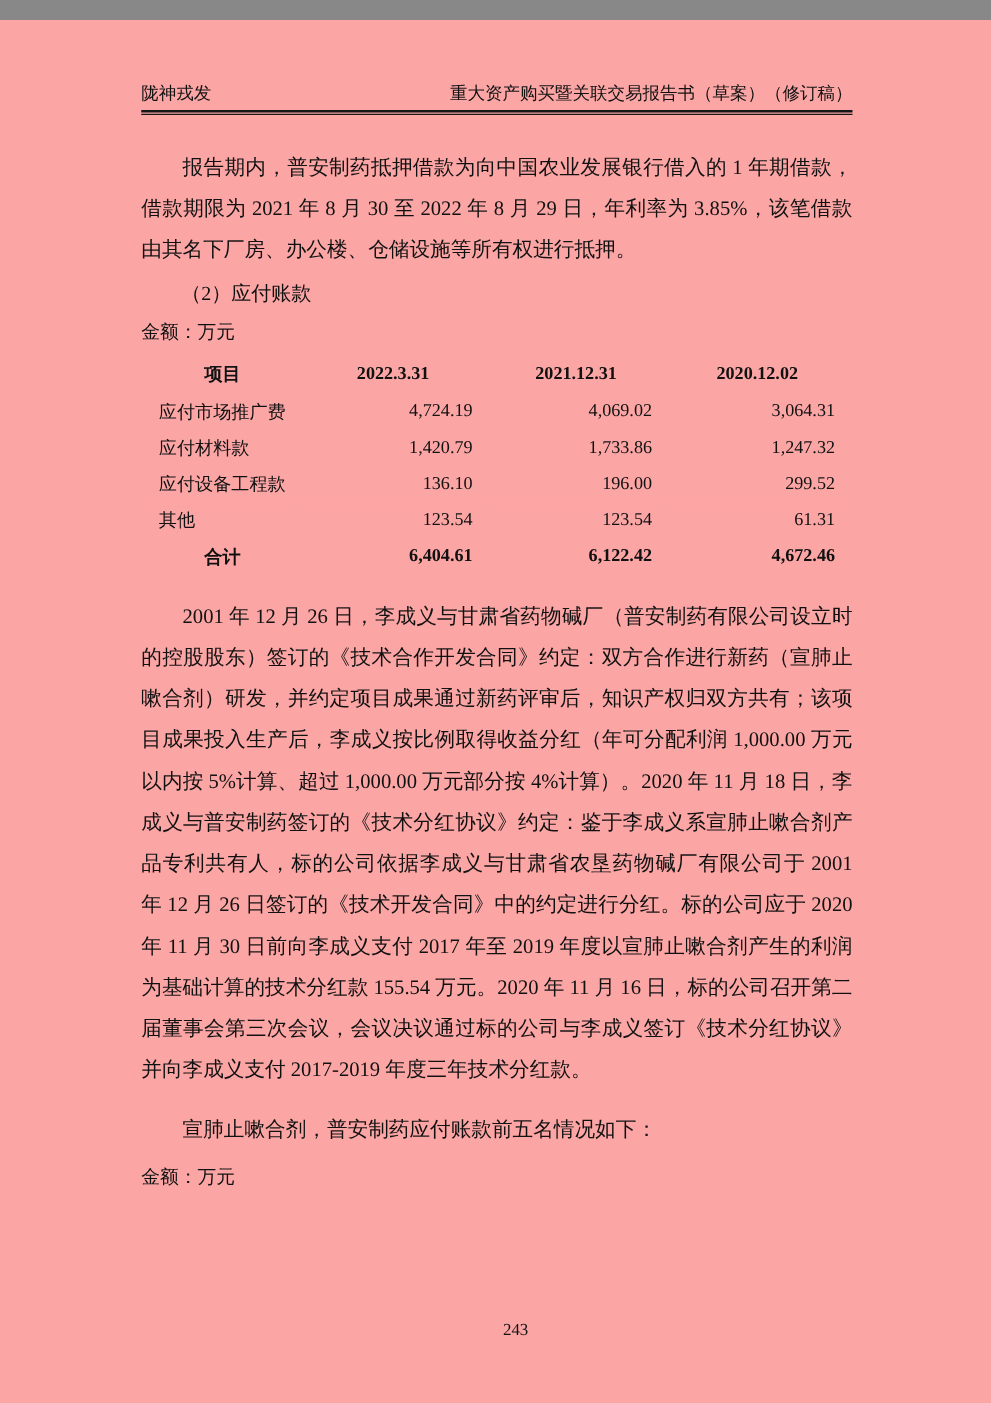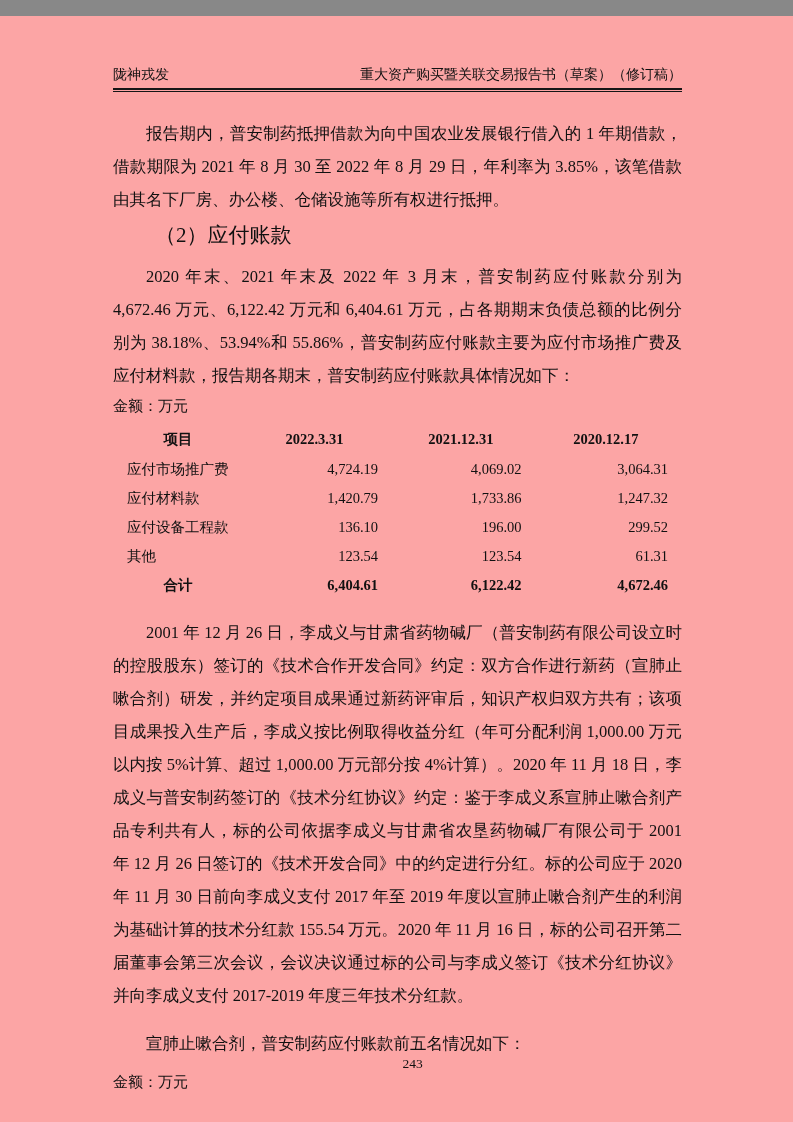--- a/index.html
+++ b/index.html
@@ -37,21 +37,21 @@
     margin: 0;
     text-indent: 2em;
     line-height: 33px;
     text-align: justify;
   }
   .para-1 { margin-top: 25px !important; }
   .sub-heading {
     margin-top: 3px;
     text-indent: 2em;
     line-height: 33px;
-    font-size: 21px;
+    font-size: 16px;
     font-weight: normal;
   }
   .para-2 { margin-top: 8px !important; }
   .unit-note {
     text-align: left;
     font-size: 15px;
     line-height: 20px;
     margin-top: 4px;
   }
   table.data-table {
@@ -101,37 +101,36 @@
     <span>重大资产购买暨关联交易报告书（草案）（修订稿）</span>
   </div>
   <div class="header-thin-rule"></div>
 
   <div class="content">
 
     <p class="body-para para-1">报告期内，普安制药抵押借款为向中国农业发展银行借入的 1 年期借款，借款期限为 2021 年 8 月 30 至 2022 年 8 月 29 日，年利率为 3.85%，该笔借款由其名下厂房、办公楼、仓储设施等所有权进行抵押。</p>
 
     <h3 class="sub-heading">（2）应付账款</h3>
 
-    <p class="body-para para-2">2020 年末、2021 年末及 2022 年 3 月末，普安制药应付账款分别为 4,672.46 万元、6,122.42 万元和 6,404.61 万元，占各期期末负债总额的比例分别为 38.18%、53.94%和 55.86%，普安制药应付账款主要为应付市场推广费及应付材料款，报告期各期末，普安制药应付账款具体情况如下：</p>
 
     <div class="unit-note">金额：万元</div>
 
     <table class="data-table">
       <colgroup>
         <col class="col-item">
           <col class="col-d1">
           <col class="col-d2">
           <col class="col-d3">
       </colgroup>
       <thead>
         <tr>
           <th>项目</th>
           <th>2022.3.31</th>
           <th>2021.12.31</th>
-          <th>2020.12.17</th>
+          <th>2020.12.02</th>
         </tr>
       </thead>
       <tbody>
         <tr>
           <td class="cell-label">应付市场推广费</td>
           <td class="cell-num">4,724.19</td>
           <td class="cell-num">4,069.02</td>
           <td class="cell-num">3,064.31</td>
         </tr>
         <tr>

